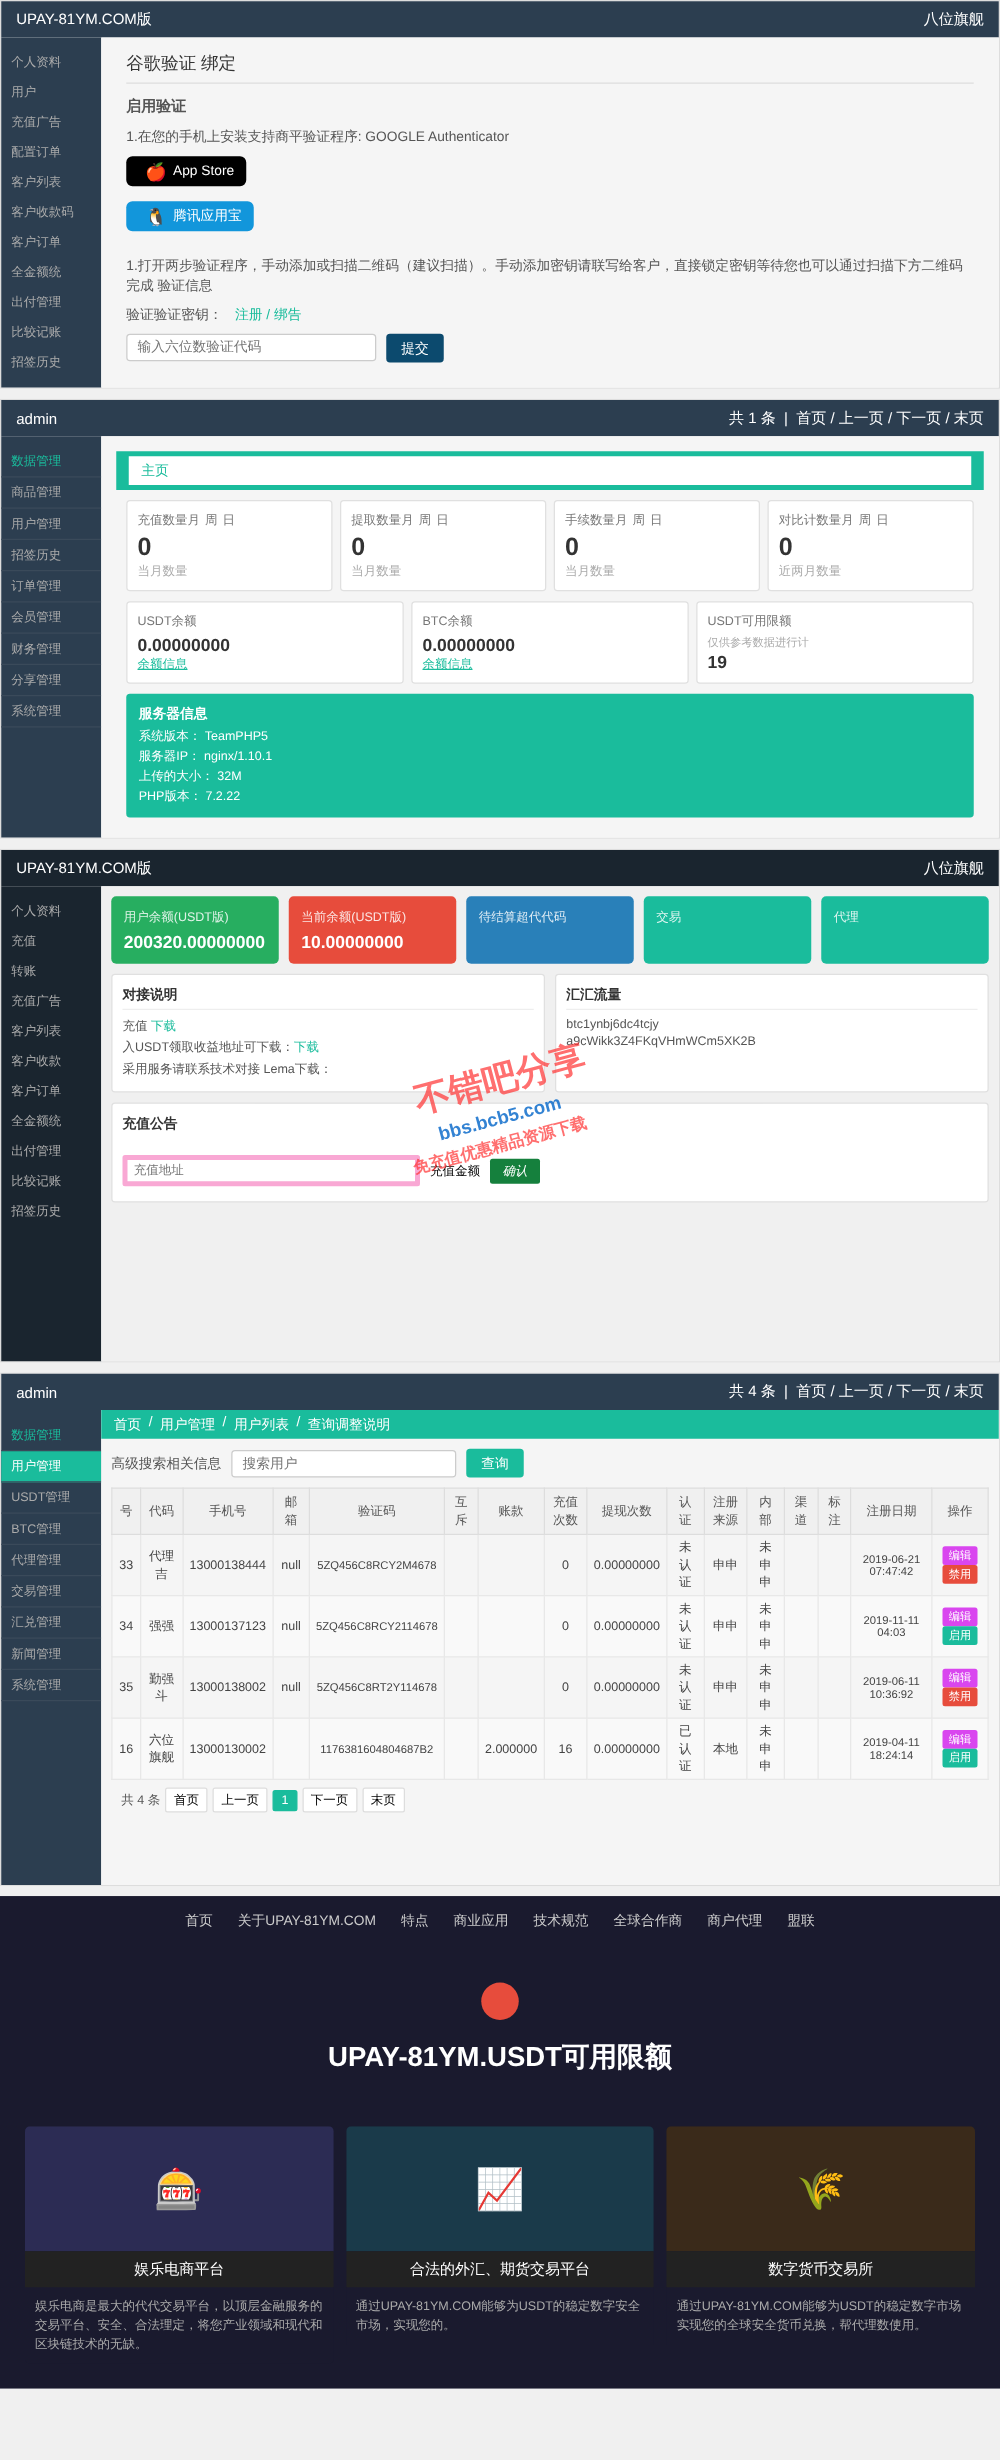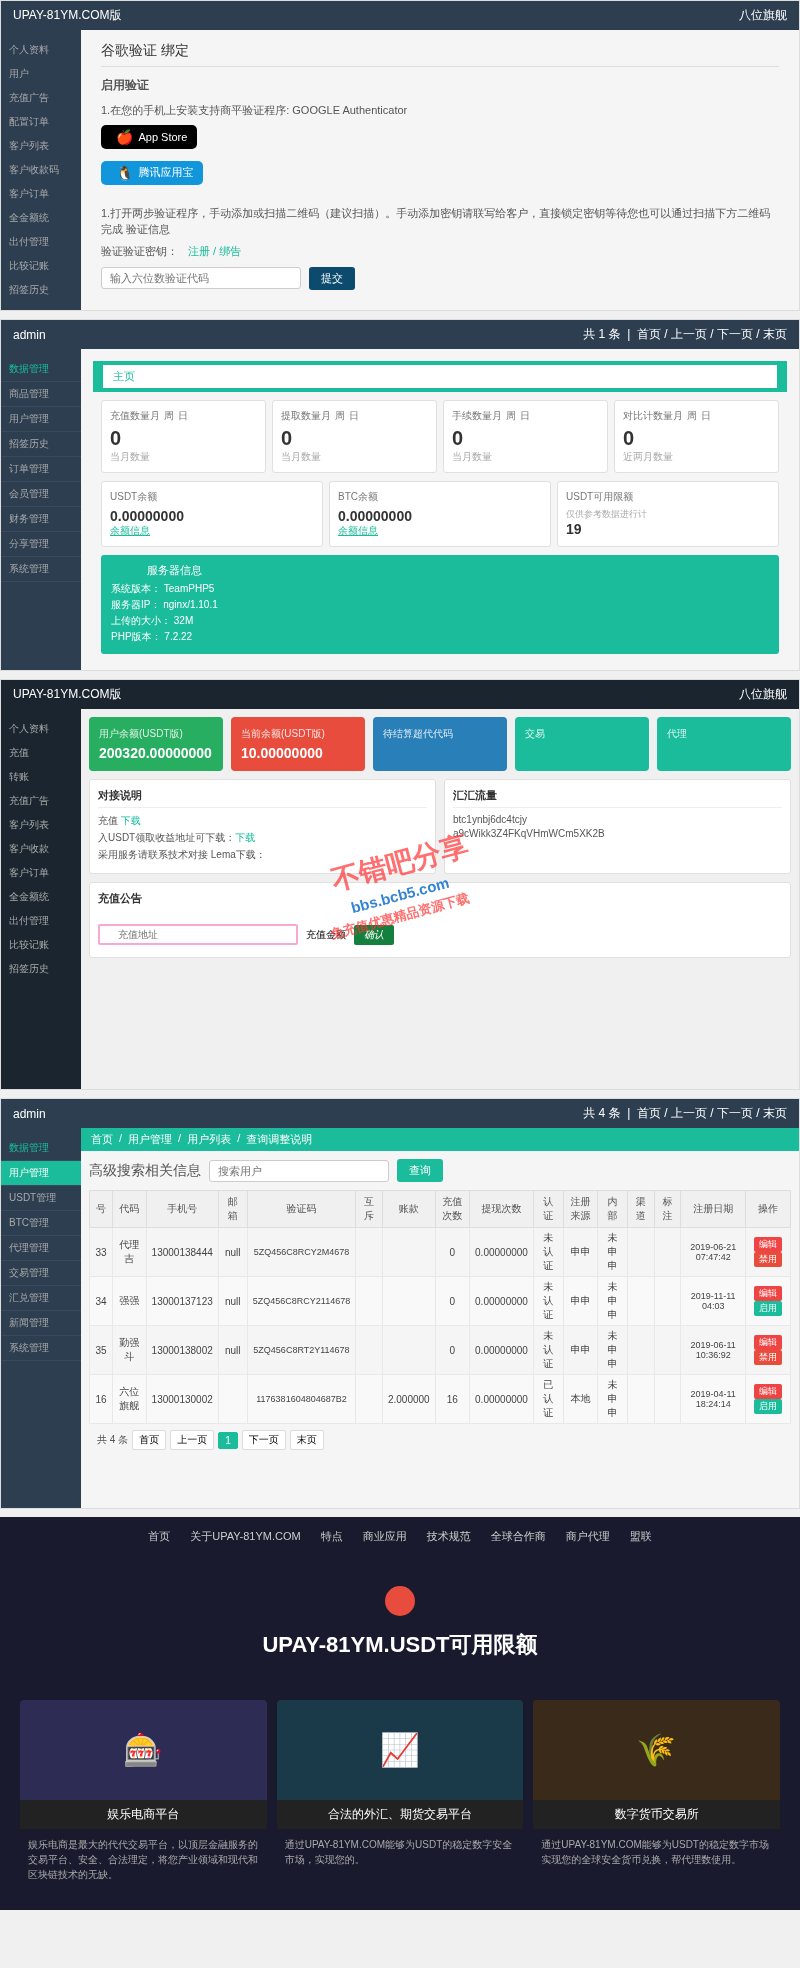--- a/index.html
+++ b/index.html
@@ -38,21 +38,21 @@
     .s2-stat-card { flex: 1; background: #fff; border: 1px solid #e0e0e0; padding: 8px; border-radius: 3px; }
     .s2-stat-title { font-size: 10px; color: #777; margin-bottom: 4px; display: flex; justify-content: flex-start; }
     .s2-stat-num { font-size: 20px; font-weight: bold; color: #333; }
     .s2-stat-sub { font-size: 10px; color: #aaa; }
     .s2-usdt-row { display: flex; gap: 6px; padding: 4px 8px; }
     .s2-usdt-card { flex: 1; background: #fff; border: 1px solid #e0e0e0; padding: 8px; border-radius: 3px; }
     .s2-usdt-label { font-size: 10px; color: #777; margin-bottom: 4px; }
     .s2-usdt-num { font-size: 14px; font-weight: bold; color: #333; }
     .s2-usdt-link { font-size: 10px; color: #1abc9c; text-decoration: underline; cursor: pointer; }
     .s2-info-card { margin: 4px 8px; background: #1abc9c; color: #fff; padding: 8px 10px; border-radius: 3px; }
-    .s2-info-title { font-size: 11px; font-weight: normal; margin-bottom: 4px; margin-left: 36px; }
+    .s2-info-title { font-size: 11px; font-weight: bold; margin-bottom: 4px; }
     .s2-info-item { font-size: 10px; margin-bottom: 2px; }
 
     
     .section3 { background: #fff; border: 1px solid #ddd; margin-top: 8px; position: relative; }
     .s3-header { background: #1a252f; color: #fff; padding: 6px 12px; font-size: 12px; display: flex; justify-content: space-between; align-items: center; }
     .s3-layout { display: flex; min-height: 380px; }
     .s3-sidebar { width: 80px; background: #1a252f; padding: 8px 0; }
     .s3-sidebar-item { padding: 5px 8px; font-size: 10px; color: #aaa; cursor: pointer; }
     .s3-content { flex: 1; padding: 8px; background: #f0f0f0; }
     .s3-top-cards { display: flex; gap: 8px; margin-bottom: 8px; }
@@ -64,21 +64,21 @@
     .s3-card-label { font-size: 10px; opacity: 0.85; margin-bottom: 4px; }
     .s3-card-value { font-size: 14px; font-weight: bold; }
     .s3-sections { display: flex; gap: 8px; margin-bottom: 8px; }
     .s3-section { flex: 1; background: #fff; border: 1px solid #e0e0e0; padding: 8px; border-radius: 3px; }
     .s3-section-title { font-size: 11px; font-weight: bold; color: #333; margin-bottom: 6px; border-bottom: 1px solid #eee; padding-bottom: 4px; }
     .s3-section-row { font-size: 10px; color: #555; margin-bottom: 3px; }
     .s3-section-link { font-size: 10px; color: #1abc9c; cursor: pointer; }
     .s3-recharge { background: #fff; border: 1px solid #e0e0e0; padding: 8px; border-radius: 3px; margin-bottom: 8px; }
     .s3-recharge-title { font-size: 11px; font-weight: bold; color: #333; margin-bottom: 18px; }
     .s3-recharge-row { display: flex; align-items: center; gap: 8px; margin-bottom: 4px; font-size: 10px; }
-    .s3-recharge-input { border: 2px solid #f9a8d4; padding: 3px 18px; font-size: 10px; width: 200px; border-radius: 2px; }
+    .s3-recharge-input { border: 4px solid #f9a8d4; padding: 3px 5px; font-size: 10px; width: 238px; border-radius: 2px; }
     .s3-recharge-btn { background: #15803d; color: #fff; border: none; padding: 3px 10px; font-size: 10px; border-radius: 2px; cursor: pointer; font-style: italic; }
     .s3-watermark { position: absolute; top: 50%; left: 50%; transform: translate(-50%, -50%); text-align: center; pointer-events: none; z-index: 10; }
     .s3-watermark-main { font-size: 28px; font-weight: bold; color: rgba(255,50,50,0.7); transform: rotate(-15deg); display: block; }
     .s3-watermark-link { font-size: 15px; font-weight: bold; color: rgba(0,100,200,0.8); transform: rotate(-15deg); display: block; margin-top: 4px; }
     .s3-watermark-dl { font-size: 13px; font-weight: bold; color: rgba(255,50,50,0.7); transform: rotate(-15deg); display: block; margin-top: 4px; }
 
     
     .section4 { background: #fff; border: 1px solid #ddd; margin-top: 8px; }
     .s4-header { background: #2c3e50; color: #fff; padding: 6px 12px; font-size: 12px; display: flex; justify-content: space-between; align-items: center; }
     .s4-layout { display: flex; min-height: 380px; }
@@ -90,21 +90,21 @@
     .s4-search-row { display: flex; align-items: center; gap: 8px; margin-bottom: 8px; }
     .s4-search-input { border: 1px solid #ccc; padding: 4px 8px; font-size: 11px; width: 180px; border-radius: 3px; }
     .s4-search-btn { background: #1abc9c; color: #fff; border: none; padding: 4px 12px; font-size: 11px; border-radius: 3px; cursor: pointer; }
     .s4-table { width: 100%; border-collapse: collapse; font-size: 10px; }
     .s4-table th { background: #f0f0f0; border: 1px solid #ddd; padding: 4px 6px; text-align: center; color: #555; font-weight: normal; }
     .s4-table td { border: 1px solid #e8e8e8; padding: 3px 5px; text-align: center; color: #444; }
     .s4-table tr:nth-child(even) td { background: #f9f9f9; }
     .s4-badge { display: inline-block; padding: 1px 5px; border-radius: 2px; font-size: 9px; color: #fff; }
     .s4-badge.green { background: #1abc9c; }
     .s4-badge.red { background: #e74c3c; }
-    .s4-badge.orange { background: #ef4444; }
+    .s4-badge.orange { background: #d946ef; }
     .s4-pagination { display: flex; align-items: center; gap: 4px; padding: 6px 8px; font-size: 10px; color: #555; }
     .s4-page-btn { border: 1px solid #ddd; background: #fff; padding: 2px 6px; font-size: 10px; cursor: pointer; border-radius: 2px; }
     .s4-page-btn.active { background: #1abc9c; color: #fff; border-color: #1abc9c; }
 
     
     .section5 { background: #1a1a2e; margin-top: 8px; }
     .s5-nav { background: #1a1a2e; display: flex; justify-content: center; gap: 20px; padding: 12px; }
     .s5-nav-item { font-size: 11px; color: #ccc; cursor: pointer; }
     .s5-hero { text-align: center; padding: 30px 20px 20px; }
     .s5-logo { width: 30px; height: 30px; background: #e74c3c; border-radius: 50%; display: inline-block; margin-bottom: 10px; }
@@ -387,21 +387,21 @@
         <span>首页</span>
         <span>/</span>
         <span>用户管理</span>
         <span>/</span>
         <span>用户列表</span>
         <span>/</span>
         <span>查询调整说明</span>
       </div>
       <div class="s4-table-area">
         <div class="s4-search-row">
-          <span style="font-size:14px;color:#555;">高级搜索相关信息</span>
+          <span style="font-size:11px;color:#555;">高级搜索相关信息</span>
           <input class="s4-search-input" type="text" placeholder="搜索用户" style="">
           <button class="s4-search-btn">查询</button>
         </div>
         <table class="s4-table">
           <thead>
             <tr>
               <th>号</th>
               <th>代码</th>
               <th>手机号</th>
               <th>邮箱</th>

